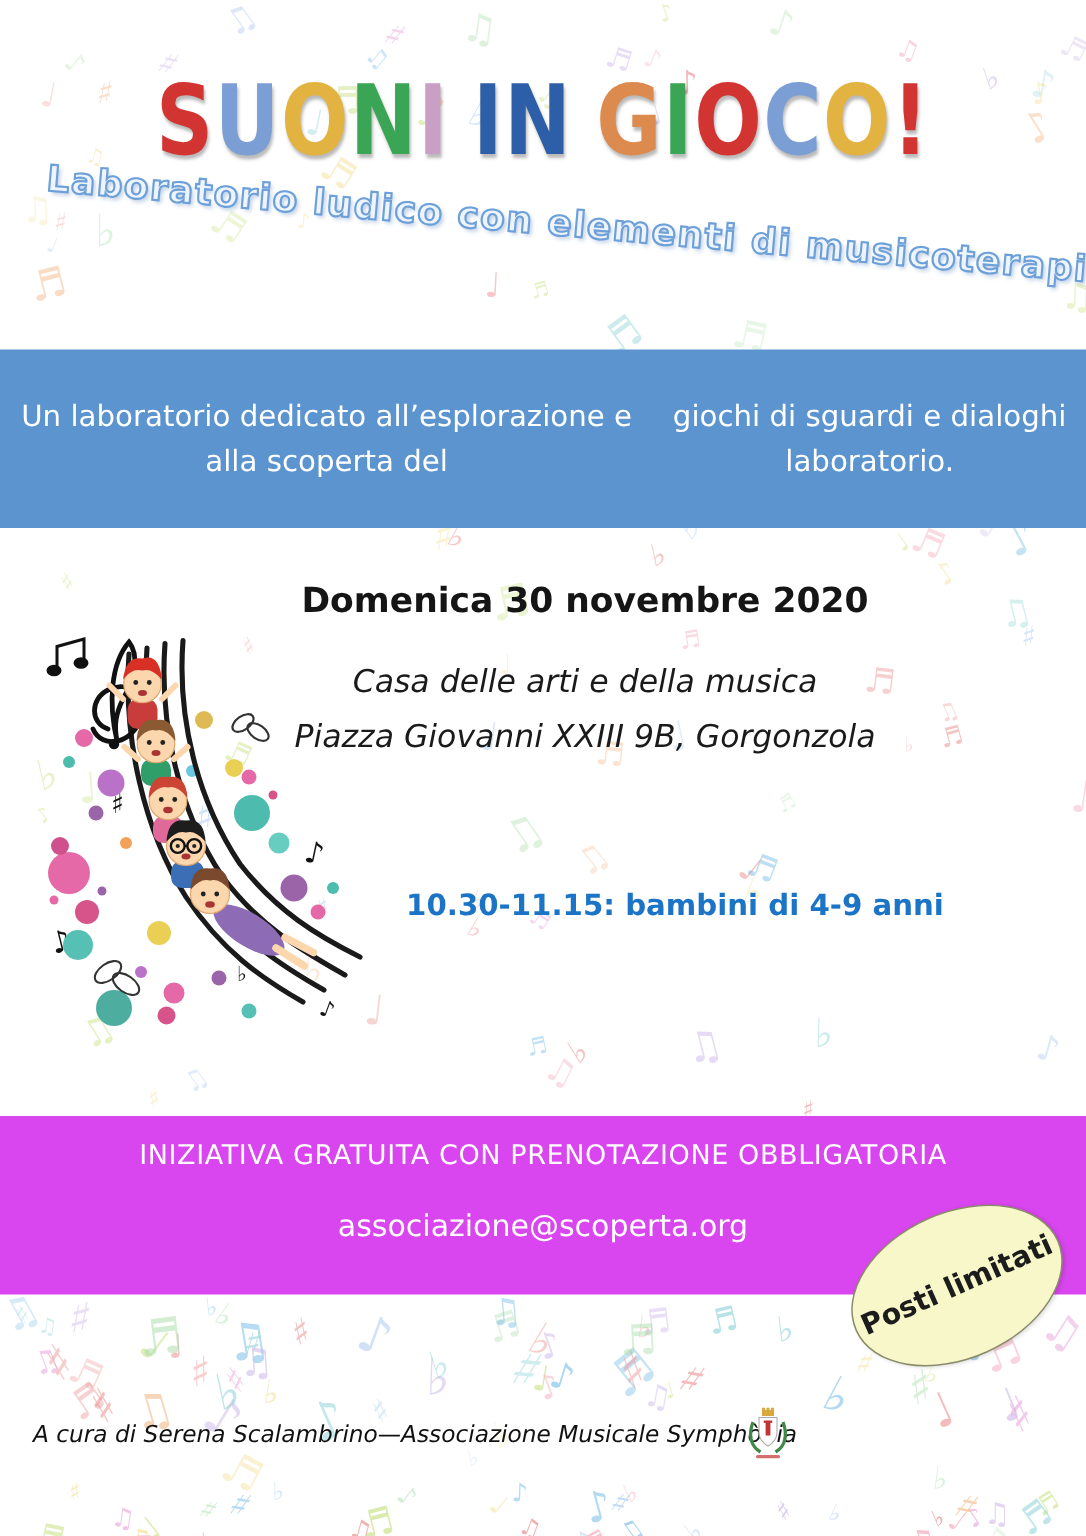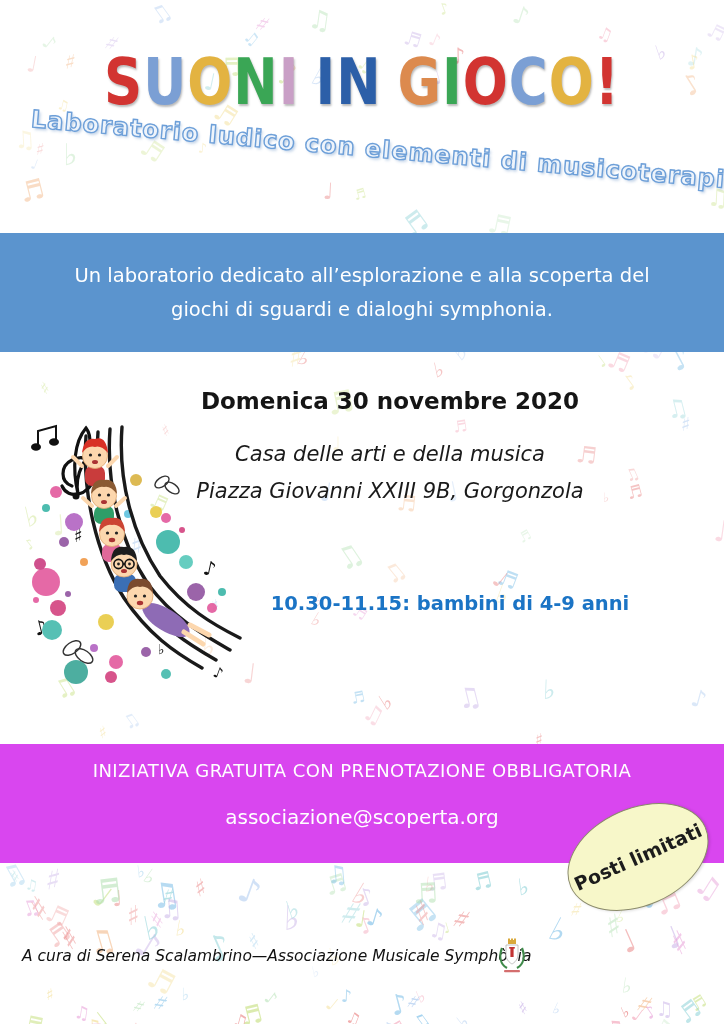--- a/index.html
+++ b/index.html
@@ -26,21 +26,21 @@
     color:#eef4fb;
     -webkit-text-stroke:1.4px #6d9fd8;
     text-shadow:0 0 1px #6d9fd8,2px 2px 3px rgba(110,150,200,0.45);
     transform:rotate(5deg);
     white-space:nowrap;
   }
 
   
   .intro-banner{
     position:absolute;top:233px;left:0;width:724px;height:119px;z-index:2;
-    display:flex;flex-direction:column;justify-content:center;align-items:center;
+    display:flex;flex-direction:row;justify-content:center;align-items:center;
     color:#ffffff;
   }
   .intro-banner p{margin:2px 0;font-size:19.5px;line-height:1.5;text-align:center;}
 
   
   .date-heading{
     position:absolute;top:388px;left:56px;width:668px;z-index:2;margin:0;
     text-align:center;font-size:23px;font-weight:bold;color:#151515;white-space:nowrap;
   }
   .venue-line{
@@ -312,21 +312,21 @@
       <span style="left: 390.345px; top: 1020.85px; font-size: 17.4497px; color: rgb(244, 168, 188); opacity: 0.63; transform: rotate(-30deg);">♬</span>
       <span style="left: 621.967px; top: 1004.55px; font-size: 15.0403px; color: rgb(232, 122, 122); opacity: 0.66; transform: rotate(-23deg);">♭</span>
     </div>
 
   <h1 class="title"><span style="color: rgb(210, 52, 49);">S</span><span style="color: rgb(123, 159, 212);">U</span><span style="color: rgb(227, 179, 65);">O</span><span style="color: rgb(58, 166, 85);">N</span><span style="color: rgb(201, 159, 198);">I</span><span style="width: 16px;"> </span><span style="color: rgb(44, 95, 168);">I</span><span style="color: rgb(44, 95, 168);">N</span><span style="width: 16px;"> </span><span style="color: rgb(220, 138, 78);">G</span><span style="color: rgb(58, 166, 85);">I</span><span style="color: rgb(210, 52, 49);">O</span><span style="color: rgb(123, 159, 212);">C</span><span style="color: rgb(227, 179, 65);">O</span><span style="color: rgb(210, 52, 49);">!</span></h1>
 
   <div class="subtitle">Laboratorio ludico con elementi di musicoterapia</div>
 
   <section class="intro-banner" style="background-color: rgb(91, 148, 206);">
     <p>Un laboratorio dedicato all’esplorazione e alla scoperta del</p>
-    <p>giochi di sguardi e dialoghi symphonia.</p>
+    <p>giochi di sguardi e dialoghi laboratorio.</p>
   </section>
 
   <h2 class="date-heading">Domenica 30 novembre 2020</h2>
   <p class="venue-line venue-1">Casa delle arti e della musica</p>
   <p class="venue-line venue-2">Piazza Giovanni XXIII 9B, Gorgonzola</p>
 
   <div class="illustration">
     <svg viewBox="0 0 232 262" width="232" height="262" xmlns="http://www.w3.org/2000/svg">
 
       <g opacity="0.88">

